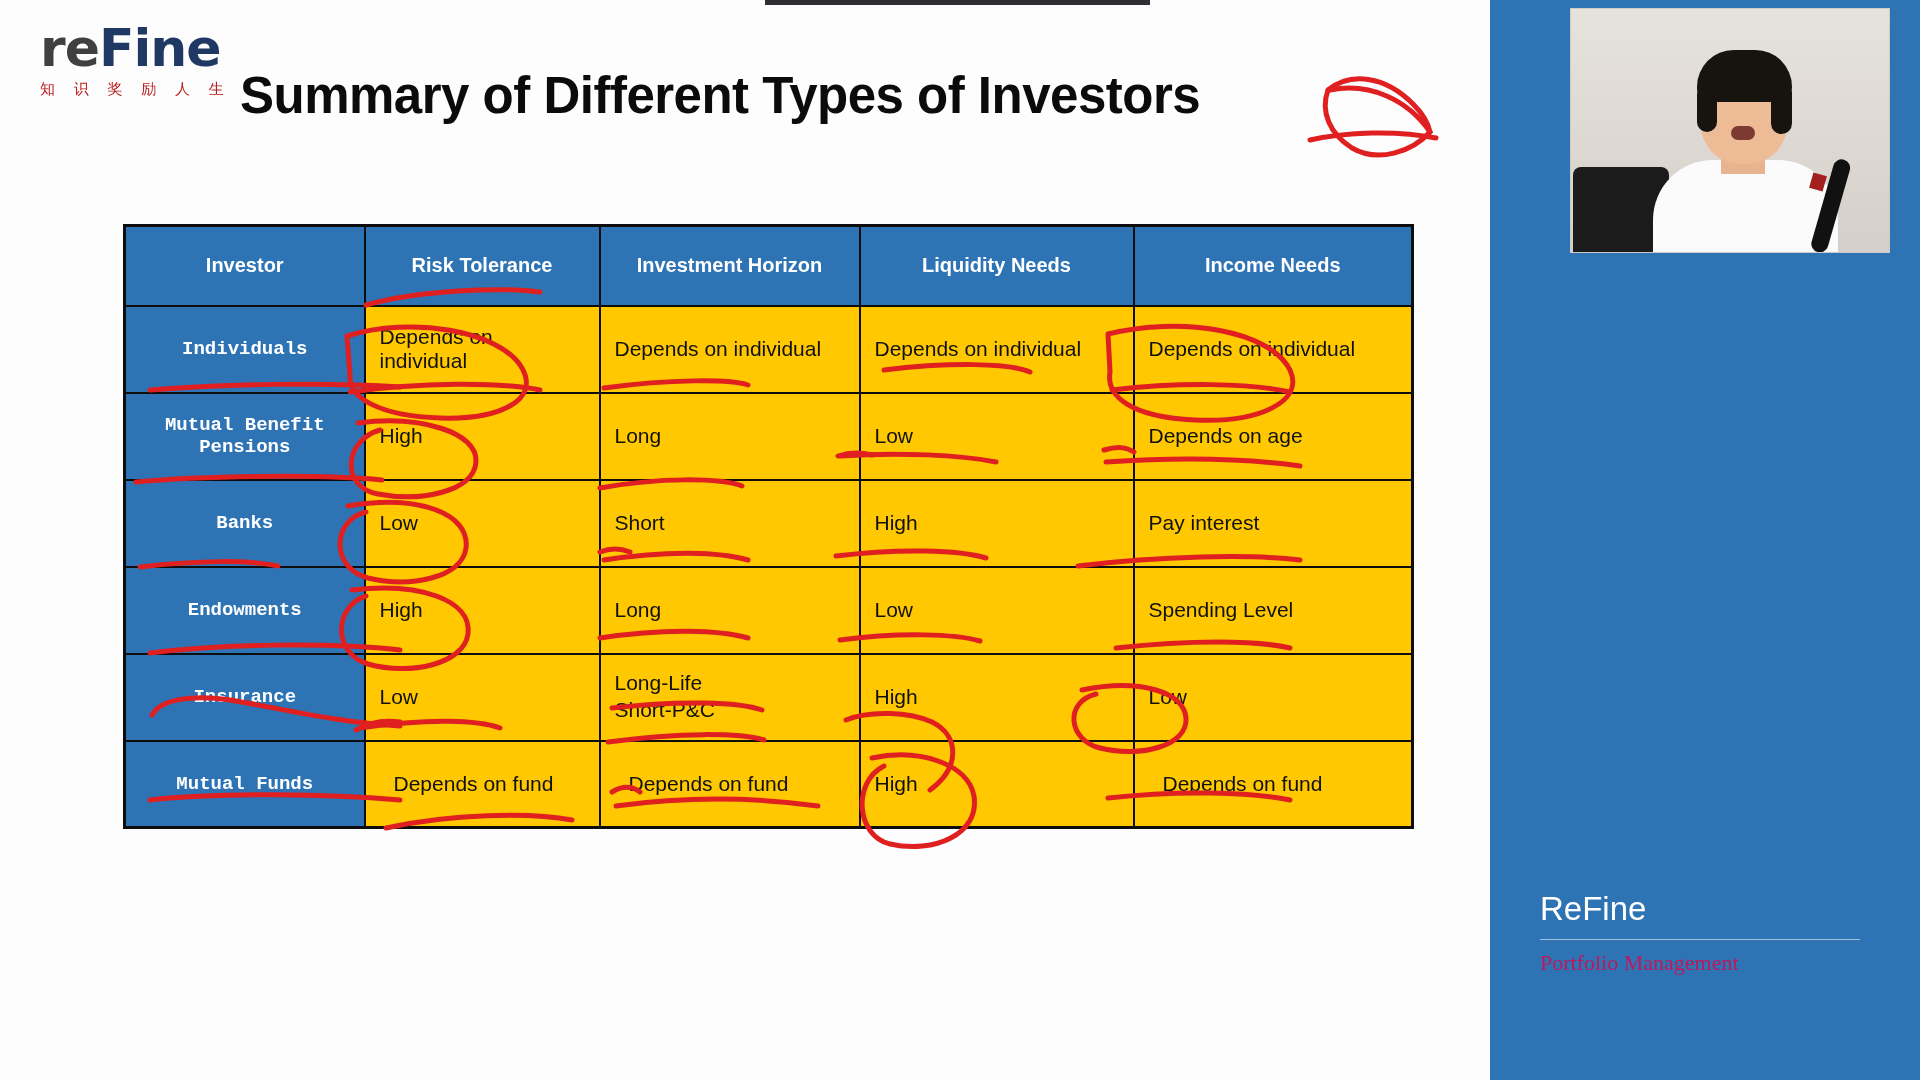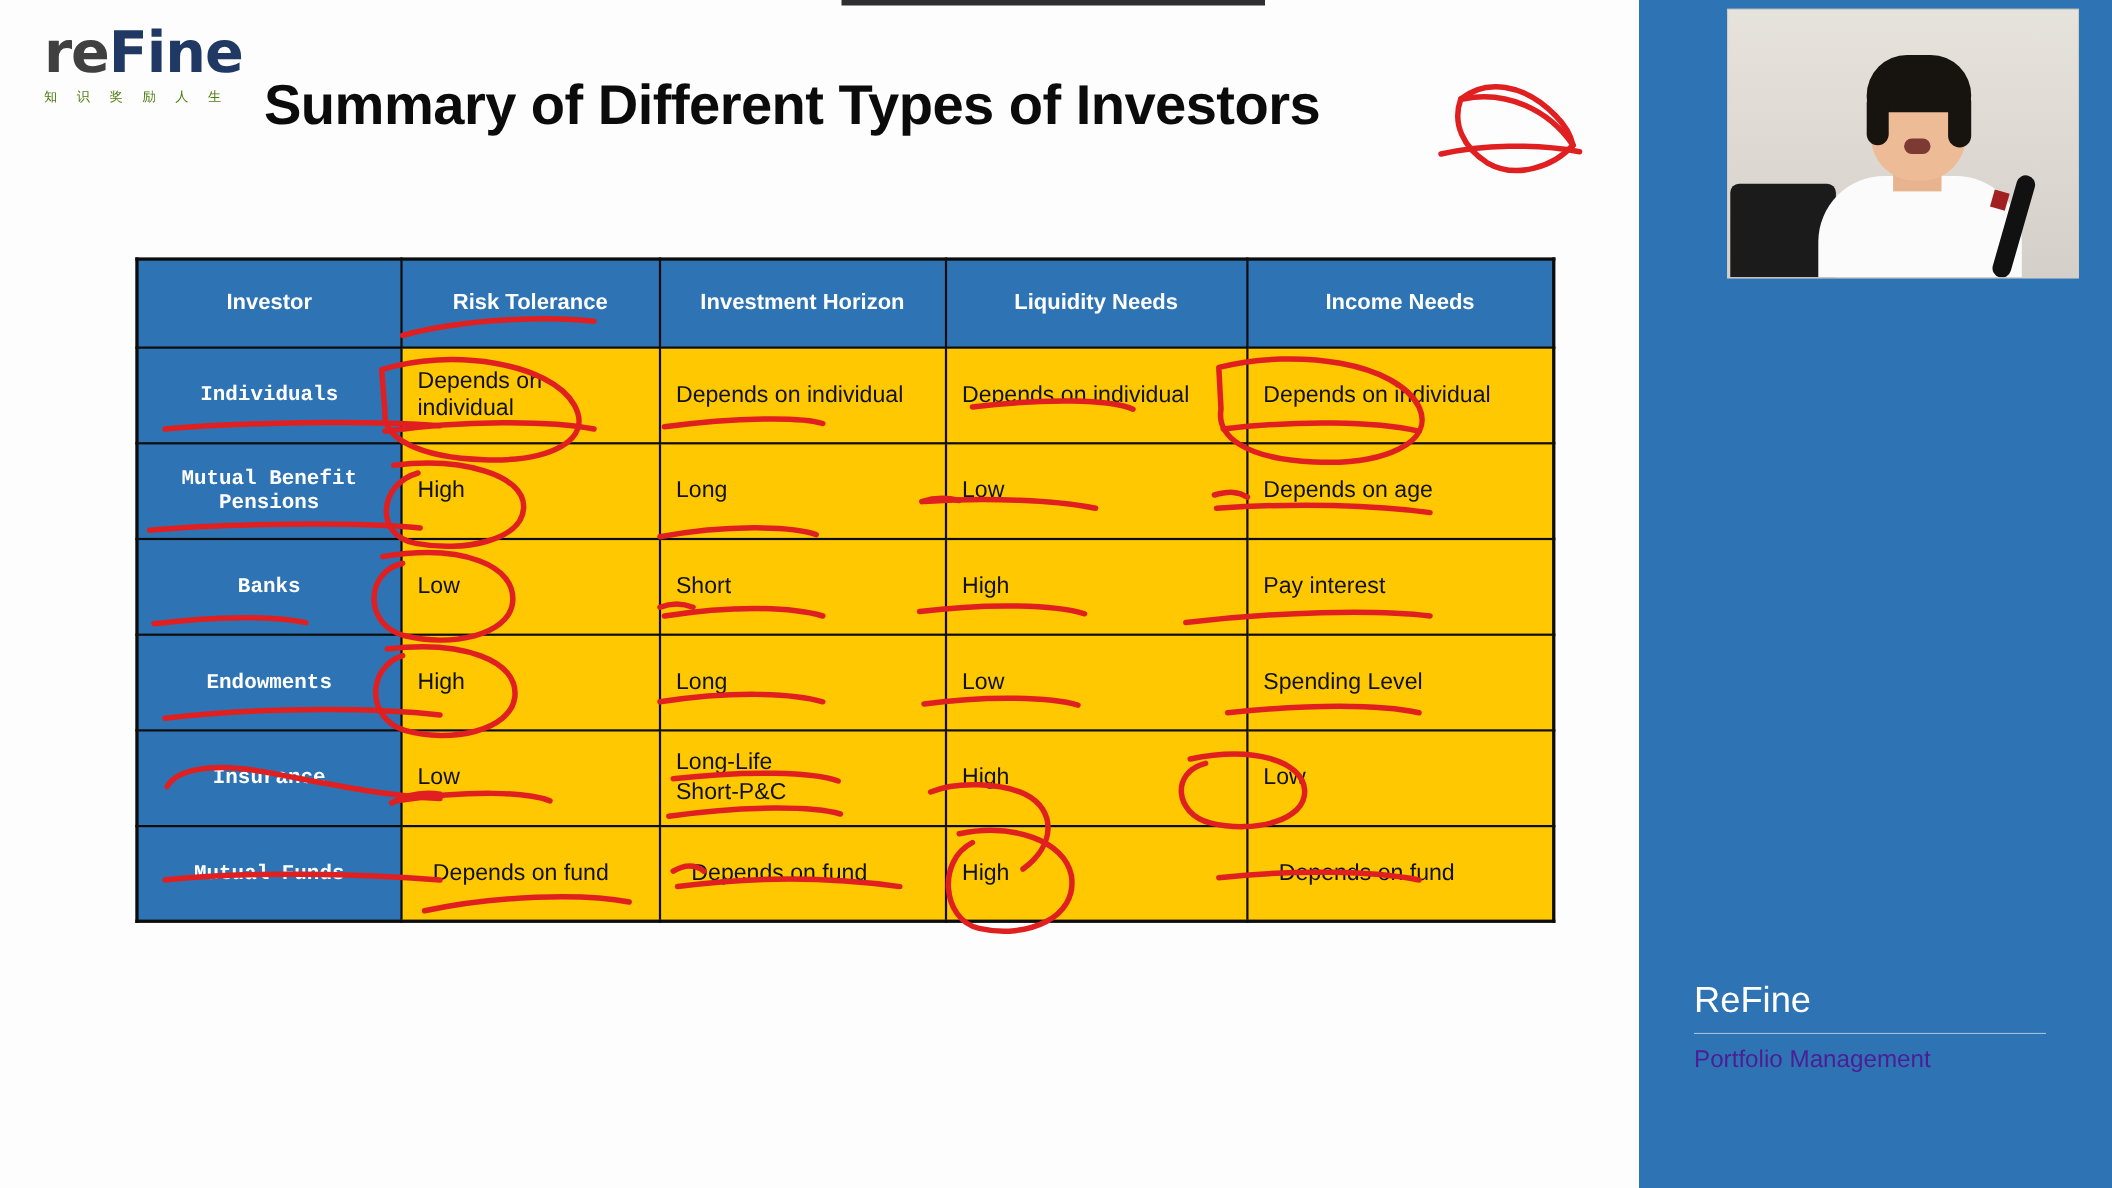--- a/index.html
+++ b/index.html
@@ -19,37 +19,37 @@
 
   
   .logo-block { position: absolute; left: 40px; top: 22px; width: 220px; }
   .logo-word {
     font-family: "DejaVu Sans", sans-serif;
     font-size: 52px; font-weight: 700; letter-spacing: -1px;
     line-height: 1; color: #1F3864;
   }
   .logo-word .o1 { color: #404040; }
   .logo-sub {
-    margin-top: 6px; font-size: 12px; color: #4d7c0f;
+    margin-top: 6px; font-size: 15px; color: #b91c1c;
     letter-spacing: 7px; font-family: "DejaVu Sans", sans-serif;
   }
 
   
   .slide-title {
     position: absolute; left: 240px; top: 66px;
     font-family: "Liberation Sans", sans-serif;
     font-size: 51px; font-weight: 700; color: #0b0b0b;
     letter-spacing: -0.5px; white-space: nowrap;
   }
 
   
   .star-annot { position: absolute; left: 1290px; top: 60px; }
 
   
-  .tbl-wrap { position: absolute; left: 96px; top: 234px; width: 1254px; padding-left: 27px; }
+  .tbl-wrap { position: absolute; left: 96px; top: 224px; width: 1254px; padding-left: 27px; }
   table.inv {
     border-collapse: collapse; width: 100%;
     table-layout: fixed;
     border: 3px solid #0d0d0d;
   }
   table.inv th, table.inv td {
     border: 2px solid #0d0d0d;
     vertical-align: middle;
     padding: 6px 14px;
   }
@@ -103,21 +103,21 @@
   .vid-hair2 { position:absolute; left: 126px; bottom: 120px; width: 20px; height: 48px; background:#17130f; border-radius: 12px; }
   .vid-hair3 { position:absolute; left: 200px; bottom: 118px; width: 21px; height: 52px; background:#17130f; border-radius: 12px; }
   .vid-mouth { position:absolute; left: 160px; bottom: 112px; width: 24px; height: 14px; background:#7c3a33; border-radius: 10px; }
   .vid-mic   { position:absolute; left: 238px; bottom: 0; width: 17px; height: 96px; background:#111; border-radius: 9px; transform: rotate(16deg); transform-origin: bottom center; }
   .vid-micband { position:absolute; left: 240px; bottom: 62px; width: 14px; height: 16px; background:#a32020; transform: rotate(16deg); }
 
   .brand-block { position: absolute; left: 1540px; top: 890px; width: 360px; }
   .brand-line1 { color:#ffffff; font-size: 33px; font-weight: 400; font-family:"Liberation Sans", sans-serif; line-height: 1.15; }
   .brand-line2 { color:#ffffff; font-size: 33px; font-weight: 700; font-family:"Liberation Sans", sans-serif; line-height: 1.2; }
   .brand-rule { margin: 11px 0 10px 0; height: 1px; background: rgba(255,255,255,0.55); width: 320px; }
-  .brand-sub { color:#4c1d95; font-size: 22px; font-weight: 400; font-family:Liberation Sans, sans-serif; }
+  .brand-sub { color:#be185d; font-size: 22px; font-weight: 400; font-family:Liberation Serif, serif; }
 </style>
 </head>
 <body>
 
 <div id="root">
 
   <div class="top-bar-sliver"></div>
 
   <div class="logo-block">
     <div class="logo-word"><span class="o1">re</span><span>F</span><span>ine</span></div>

